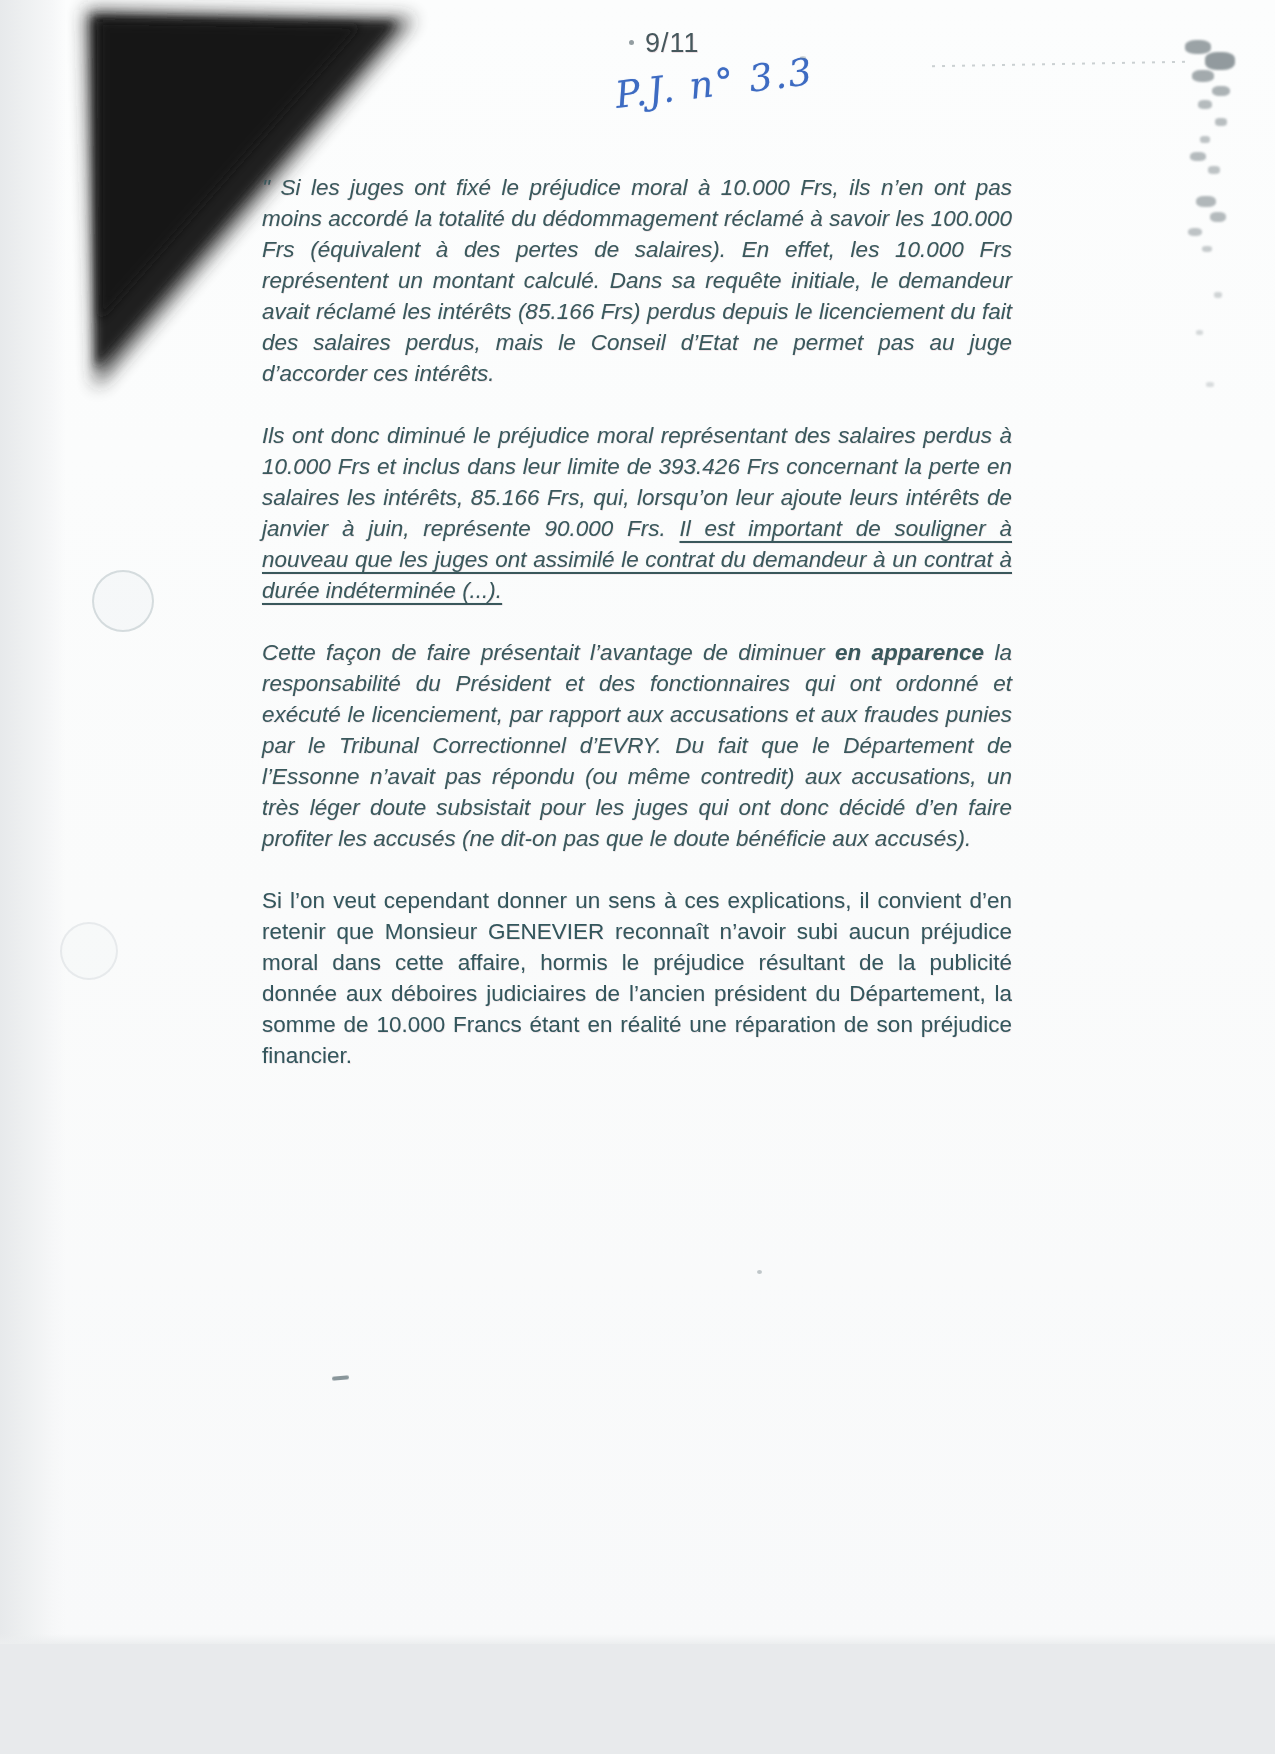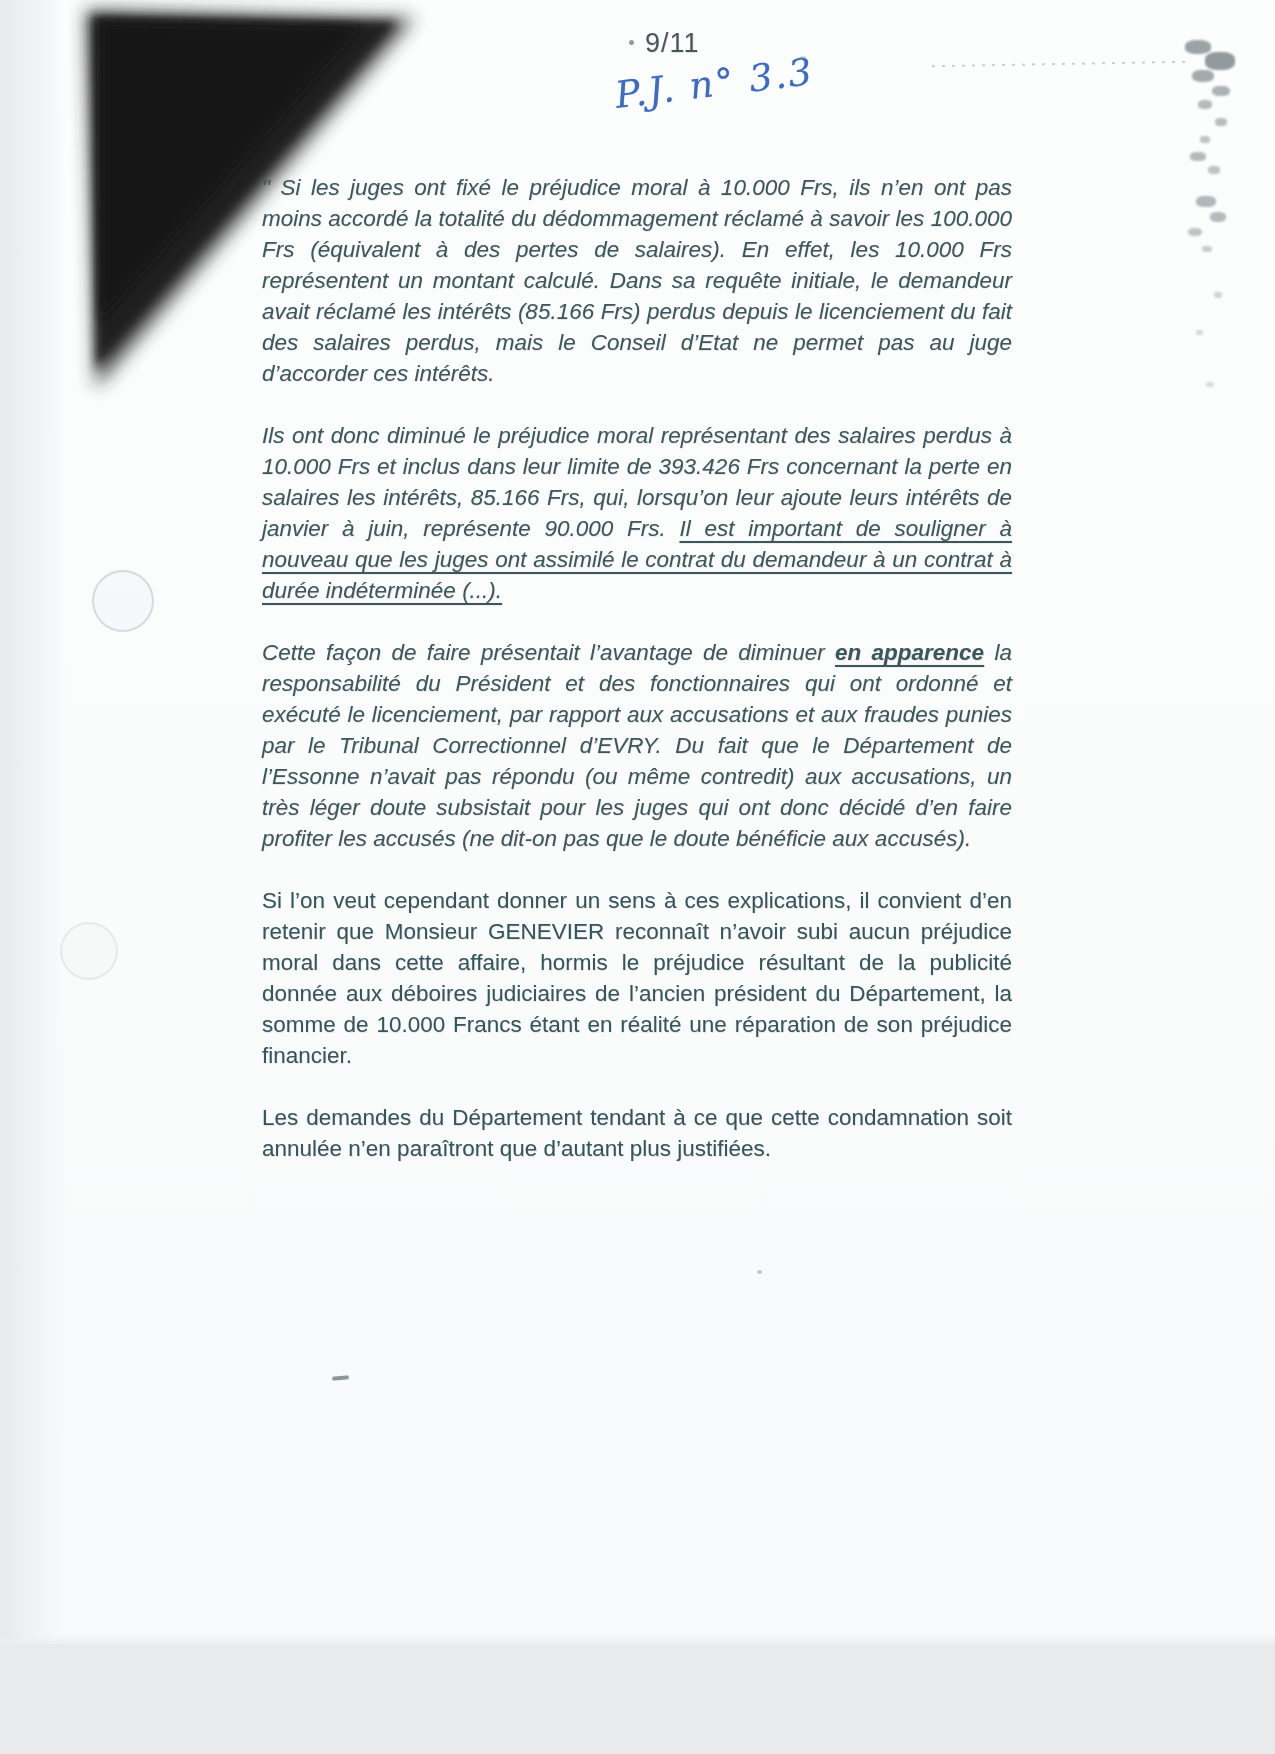--- a/index.html
+++ b/index.html
@@ -46,21 +46,21 @@
   }
   .doc-body p{margin:0 0 31px 0;}
   .para-italic{font-style:italic;}
   .para-upright{font-style:normal;color:#33565c;}
   .u{
     text-decoration:underline;
     text-decoration-thickness:1.6px;
     text-underline-offset:5px;
   }
   .bu{
-    font-weight:bold;text-decoration:underline;
+    font-weight:bold;
     text-decoration-thickness:2px;text-underline-offset:5px;
   }
   
   .punch{position:absolute;border-radius:50%;}
   .punch-1{left:92px;top:570px;width:58px;height:58px;
     border:2px solid rgba(140,158,163,.45);background:rgba(228,235,237,.35);opacity:.7;}
   .punch-2{left:60px;top:922px;width:54px;height:54px;
     border:2px solid rgba(150,163,168,.28);background:rgba(230,236,238,.25);opacity:.6;}
   
   .dotline{
@@ -131,16 +131,15 @@
   <div class="doc-body">
     <p class="para-italic">" Si les juges ont fixé le préjudice moral à 10.000 Frs, ils n’en ont pas moins accordé la totalité du dédommagement réclamé à savoir les 100.000 Frs (équivalent à des pertes de salaires). En effet, les 10.000 Frs représentent un montant calculé. Dans sa requête initiale, le demandeur avait réclamé les intérêts (85.166 Frs) perdus depuis le licenciement du fait des salaires perdus, mais le Conseil d’Etat ne permet pas au juge d’accorder ces intérêts.</p>
 
     <p class="para-italic"><span>Ils ont donc diminué le préjudice moral représentant des salaires perdus à 10.000 Frs et inclus dans leur limite de 393.426 Frs concernant la perte en salaires les intérêts, 85.166 Frs, qui, lorsqu’on leur ajoute leurs intérêts de janvier à juin, représente 90.000 Frs. </span><span class="u">Il est important de souligner à nouveau que les juges ont assimilé le contrat du demandeur à un contrat à durée indéterminée (...).</span></p>
 
     <p class="para-italic"><span>Cette façon de faire présentait l’avantage de diminuer </span><span class="bu">en apparence</span><span> la responsabilité du Président et des fonctionnaires qui ont ordonné et exécuté le licenciement, par rapport aux accusations et aux fraudes punies par le Tribunal Correctionnel d’EVRY. Du fait que le Département de l’Essonne n’avait pas répondu (ou même contredit) aux accusations, un très léger doute subsistait pour les juges qui ont donc décidé d’en faire profiter les accusés (ne dit-on pas que le doute bénéficie aux accusés).</span></p>
 
 
     <p class="para-upright">Si l’on veut cependant donner un sens à ces explications, il convient d’en retenir que Monsieur GENEVIER reconnaît n’avoir subi aucun préjudice moral dans cette affaire, hormis le préjudice résultant de la publicité donnée aux déboires judiciaires de l’ancien président du Département, la somme de 10.000 Francs étant en réalité une réparation de son préjudice financier.</p>
 
-    <p class="para-upright">Les demandes du Département tendant à ce que cette condamnation soit annulée n’en paraîtront que d’autant plus justifiées.</p>
   </div>
 
 </div>
 
 </body></html>

